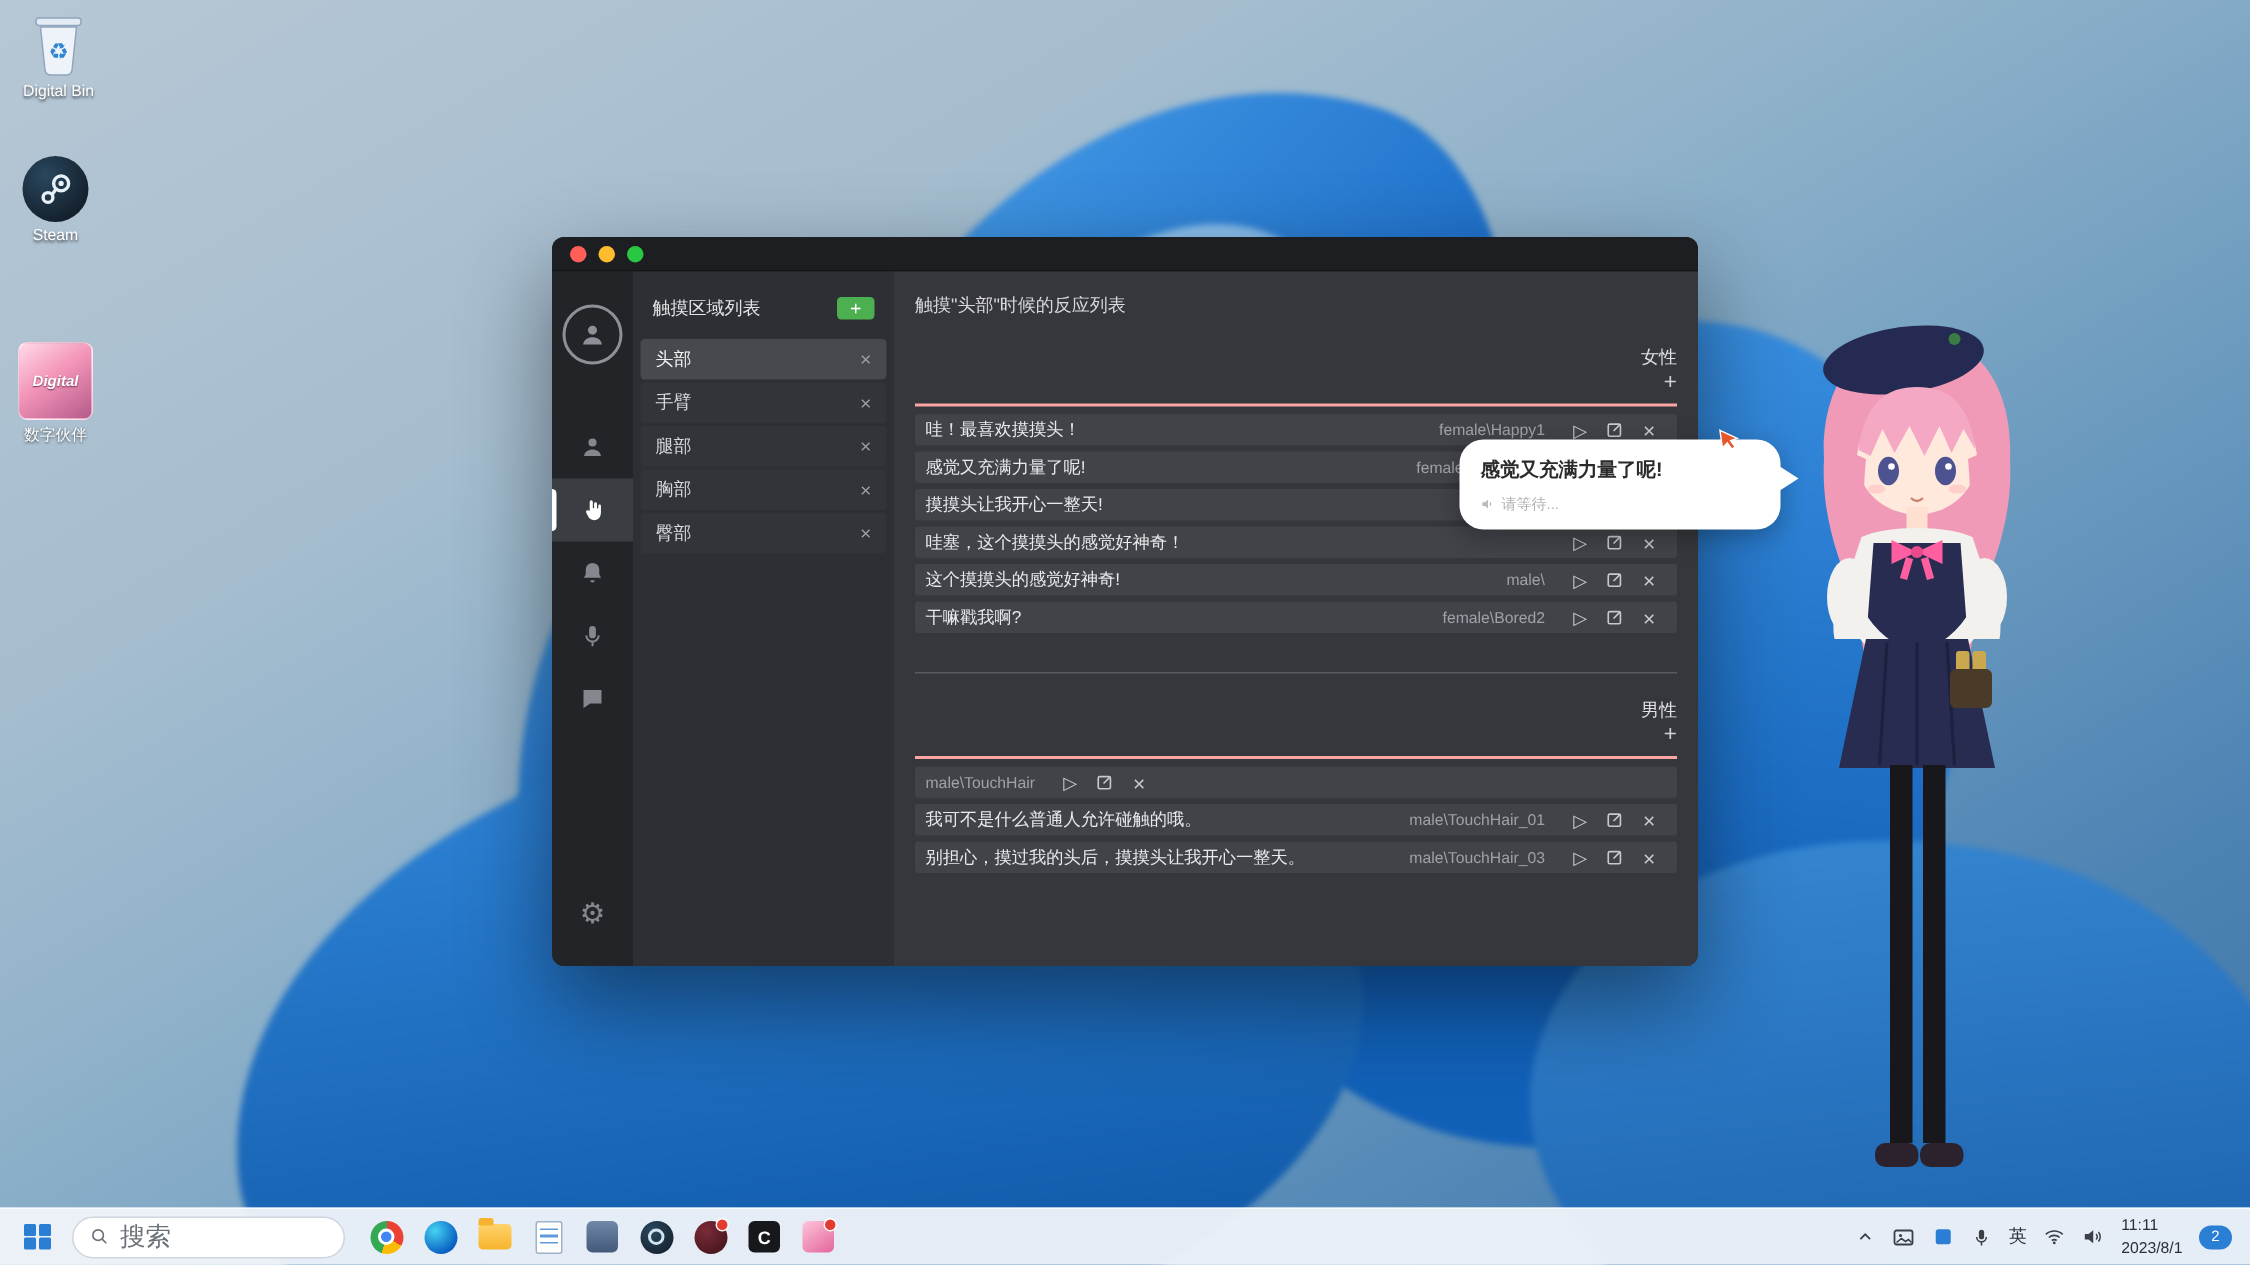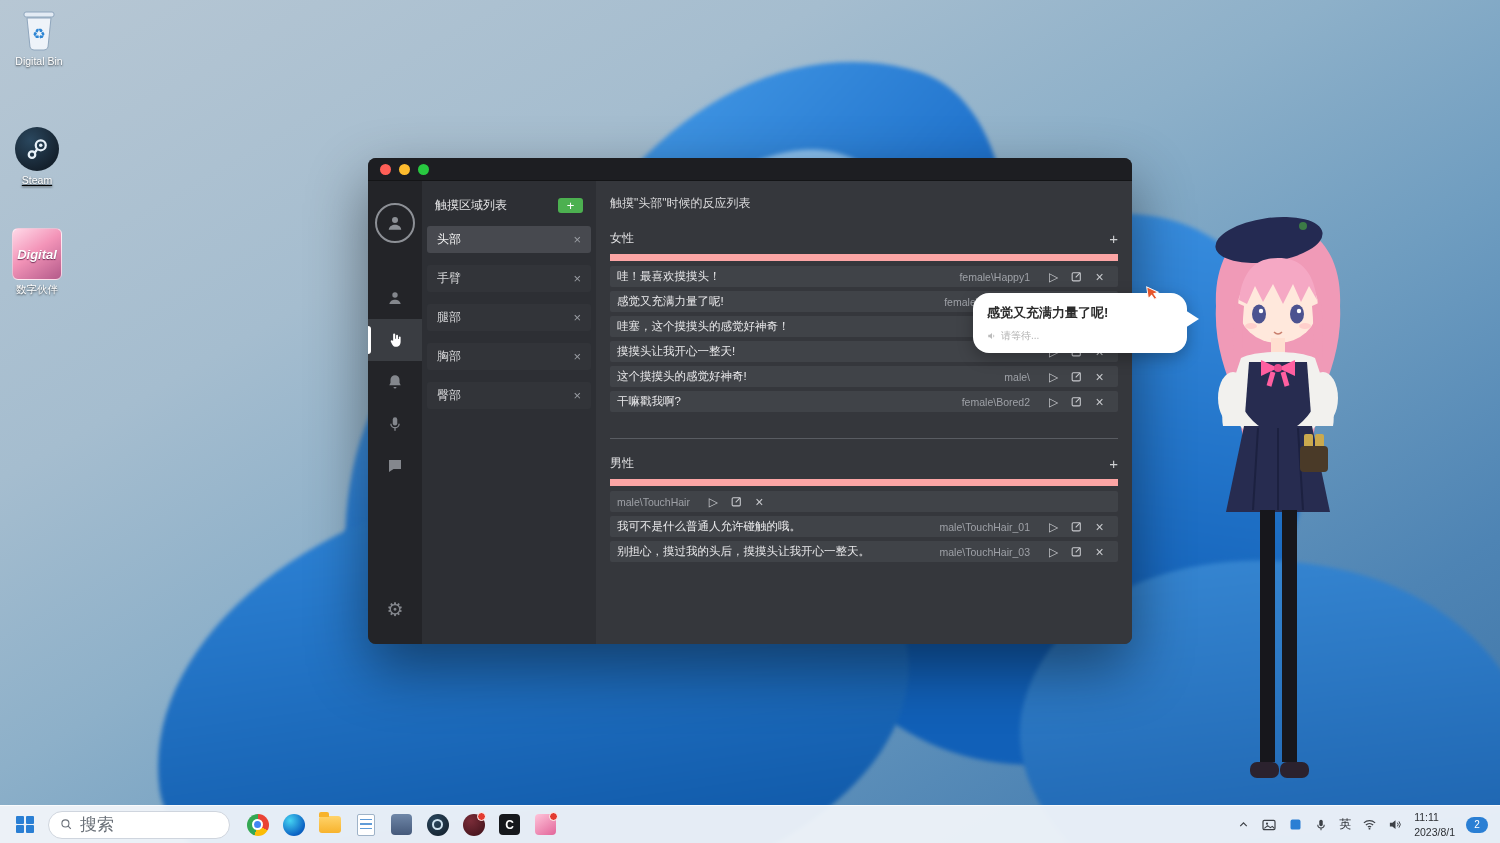--- a/index.html
+++ b/index.html
@@ -14,46 +14,46 @@
   .p4{left:150px;top:480px;width:760px;height:430px;background:linear-gradient(180deg,#2e83d6 0%,#0d55a4 100%);border-radius:52% 48% 46% 54%/60% 52% 48% 40%;transform:rotate(-8deg);}
   .p5{left:1020px;top:560px;width:520px;height:380px;background:linear-gradient(160deg,#3a8cd8 0%,#12549f 100%);border-radius:55% 45% 50% 50%/55% 50% 50% 45%;transform:rotate(14deg);}
   .p6{left:600px;top:120px;width:260px;height:420px;background:linear-gradient(120deg,#bfe0f8,#5aa6e6);border-radius:60% 40% 60% 40%/70% 50% 50% 30%;transform:rotate(30deg);opacity:.75;}
   
   .dicon{position:absolute;width:74px;text-align:center;cursor:default;}
   .dicon .img{margin:0 auto;display:flex;align-items:center;justify-content:center;}
   .dicon .lbl{margin-top:3px;font-size:10.5px;color:#fff;text-shadow:0 1px 2px rgba(0,0,0,.7);}
   .recycle-img{width:40px;height:46px;}
   .steam-img{width:44px;height:44px;border-radius:50%;background:radial-gradient(circle at 35% 30%,#2a475e,#14202c 75%);display:flex;align-items:center;justify-content:center;}
   .comp-img{width:48px;height:50px;border-radius:6px;background:linear-gradient(145deg,#ffd9e8 0%,#f394b8 45%,#b45a8a 100%);display:flex;align-items:center;justify-content:center;border:1px solid rgba(255,255,255,.6);}
-  .comp-img span{font-size:13px;color:#fff;font-style:italic;font-weight:bold;text-shadow:0 1px 1px rgba(80,20,60,.8);}
+  .comp-img span{font-size:10px;color:#fff;font-style:italic;font-weight:bold;text-shadow:0 1px 1px rgba(80,20,60,.8);}
   
   .window{position:absolute;left:368px;top:158px;width:764px;height:486px;border-radius:8px;overflow:hidden;
     box-shadow:0 24px 60px rgba(0,0,0,.45);display:flex;flex-direction:column;background:#35373c;}
   .titlebar{height:22px;background:#1d1e22;display:flex;align-items:center;gap:8px;padding-left:12px;flex:0 0 auto;border-bottom:1px solid #141517;}
   .tl{width:11px;height:11px;border-radius:50%;}
   .tl.red{background:#ff5f57;} .tl.yellow{background:#febc2e;} .tl.green{background:#28c840;}
   .win-body{flex:1;display:flex;min-height:0;}
   .rail{width:54px;background:#232428;display:flex;flex-direction:column;align-items:center;padding-top:22px;flex:0 0 auto;}
   .rail-avatar{width:36px;height:36px;border-radius:50%;border:2px solid #8d9096;color:#8d9096;display:flex;align-items:center;justify-content:center;margin-bottom:34px;}
   .rail-item{width:54px;height:42px;display:flex;align-items:center;justify-content:center;color:#84878d;position:relative;}
   .rail-item.active{color:#fff;background:#3a3d42;}
   .rail-item.active::before{content:"";position:absolute;left:0;top:7px;bottom:7px;width:3px;background:#fff;border-radius:0 3px 3px 0;}
   .rail-item.gear{margin-top:auto;margin-bottom:14px;font-size:19px;line-height:1;}
   .settings{width:174px;background:#2d2f34;padding-top:6px;flex:0 0 auto;display:flex;flex-direction:column;}
   .set-row{display:flex;align-items:center;justify-content:space-between;padding:0 13px;height:37px;color:#e4e4e6;font-size:12px;}
   .toggle{width:32px;height:17px;border-radius:9px;background:#4f74d8;position:relative;cursor:pointer;}
   .toggle .knob{position:absolute;right:2px;top:2px;width:13px;height:13px;border-radius:50%;background:#fff;}
   .add-btn{width:25px;height:15px;background:#4cb050;border-radius:3px;color:#fff;display:flex;align-items:center;justify-content:center;font-size:13px;line-height:1;cursor:pointer;}
-  .area-list{padding:2px 5px;display:flex;flex-direction:column;gap:12px;}
+  .area-list{padding:2px 5px;display:flex;flex-direction:column;gap:2px;}
   .area-item{height:27px;border-radius:3px;display:flex;align-items:center;justify-content:space-between;padding:0 10px;color:#d6d7d9;font-size:12px;background:#323439;}
   .area-item.selected{background:#47494f;color:#f2f2f2;}
   .area-close{color:#9a9da3;font-size:13px;cursor:pointer;}
   .main{flex:1;background:#35373c;padding:10px 14px 0 14px;color:#e6e6e8;min-width:0;}
   .main-title{font-size:12px;color:#d8d8da;margin:4px 0 18px 0;}
-  .section-head{display:flex;justify-content:space-between;align-items:center;font-size:12px;color:#e0e0e2;padding-bottom:7px;border-bottom:7px solid #fca5a5;margin-bottom:5px;}
+  .section-head{display:flex;justify-content:space-between;align-items:flex-end;font-size:12px;color:#e0e0e2;padding-bottom:7px;border-bottom:2px solid #fca5a5;margin-bottom:5px;flex-direction:column;}
   .plus-btn{color:#cfd0d3;font-size:15px;line-height:1;cursor:pointer;}
   .rrow{display:flex;align-items:center;height:21px;margin-bottom:4px;background:#404348;border-radius:2px;padding:0 7px;font-size:11.5px;}
   .rrow-text{flex:1;color:#e9e9eb;white-space:nowrap;overflow:hidden;}
   .rrow-tag{color:#9ea1a7;font-size:10.5px;margin-right:12px;white-space:nowrap;}
   .icon-btn{width:23px;color:#c7c9cd;display:flex;justify-content:center;align-items:center;cursor:pointer;font-size:12px;}
   .icon-btn.close{font-size:14px;}
   .section-footer{height:22px;border-bottom:1px solid #595c62;margin-bottom:16px;}
   
   .bubble{position:absolute;left:973px;top:293px;width:186px;min-height:38px;background:#fff;border-radius:16px;
     box-shadow:0 5px 16px rgba(0,0,0,.28);padding:11px 14px 10px 14px;z-index:30;}
@@ -108,21 +108,21 @@
     <div class="img recycle-img">
       <svg viewBox="0 0 40 46" width="40" height="46">
         <rect x="5" y="6" width="30" height="5" rx="2" fill="#e3ebf4" stroke="#8fa6bd"></rect>
         <path d="M8 12 h24 l-3 29 a4 4 0 0 1 -4 3 H15 a4 4 0 0 1 -4 -3 Z" fill="#eef3f9" stroke="#8fa6bd"></path>
         <text x="20" y="33" font-size="15" text-anchor="middle" fill="#2e86d4">♻</text>
       </svg>
     </div>
     <div class="lbl">Digital Bin</div>
   </div>
 
-  <div class="dicon" style="left:0px;top:127px;text-decoration:underline;">
+  <div class="dicon" style="left:0px;top:104px;">
     <div class="img steam-img">
       <svg viewBox="0 0 24 24" width="30" height="30">
         <circle cx="15" cy="9" r="4" fill="none" stroke="#e8f1f8" stroke-width="1.8"></circle>
         <circle cx="15" cy="9" r="1.4" fill="#e8f1f8"></circle>
         <circle cx="8" cy="16.5" r="2.6" fill="none" stroke="#e8f1f8" stroke-width="1.8"></circle>
         <path d="M10 15.2 L12.6 11.6" stroke="#e8f1f8" stroke-width="1.8"></path>
       </svg>
     </div>
     <div class="lbl">Steam</div>
   </div>
@@ -235,33 +235,33 @@
           <span class="icon-btn">▷</span>
           <span class="icon-btn">
               <svg viewBox="0 0 24 24" width="13" height="13" fill="none" stroke="currentColor" stroke-width="2">
                 <rect x="4" y="5" width="15" height="15" rx="2"></rect>
                 <path d="M10.5 13.5L19 5"></path>
               </svg>
             </span>
           <span class="icon-btn close">×</span>
         </div>
         <div class="rrow">
+          <span class="rrow-text">摸摸头让我开心一整天!</span>
+          <span class="rrow-tag"></span>
+          <span class="icon-btn">▷</span>
+          <span class="icon-btn">
+              <svg viewBox="0 0 24 24" width="13" height="13" fill="none" stroke="currentColor" stroke-width="2">
+                <rect x="4" y="5" width="15" height="15" rx="2"></rect>
+                <path d="M10.5 13.5L19 5"></path>
+              </svg>
+            </span>
+          <span class="icon-btn close">×</span>
+        </div>
+        <div class="rrow">
           <span class="rrow-text">哇塞，这个摸摸头的感觉好神奇！</span>
-          <span class="rrow-tag"></span>
-          <span class="icon-btn">▷</span>
-          <span class="icon-btn">
-              <svg viewBox="0 0 24 24" width="13" height="13" fill="none" stroke="currentColor" stroke-width="2">
-                <rect x="4" y="5" width="15" height="15" rx="2"></rect>
-                <path d="M10.5 13.5L19 5"></path>
-              </svg>
-            </span>
-          <span class="icon-btn close">×</span>
-        </div>
-        <div class="rrow">
-          <span class="rrow-text">摸摸头让我开心一整天!</span>
           <span class="rrow-tag"></span>
           <span class="icon-btn">▷</span>
           <span class="icon-btn">
               <svg viewBox="0 0 24 24" width="13" height="13" fill="none" stroke="currentColor" stroke-width="2">
                 <rect x="4" y="5" width="15" height="15" rx="2"></rect>
                 <path d="M10.5 13.5L19 5"></path>
               </svg>
             </span>
           <span class="icon-btn close">×</span>
         </div>

